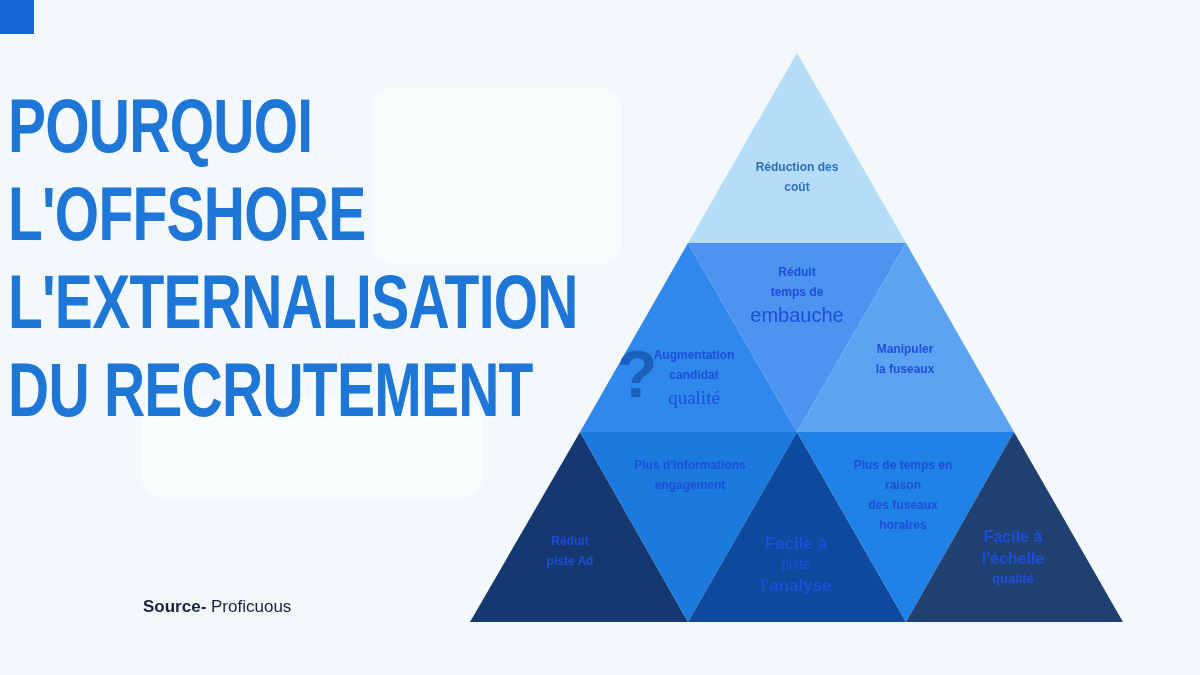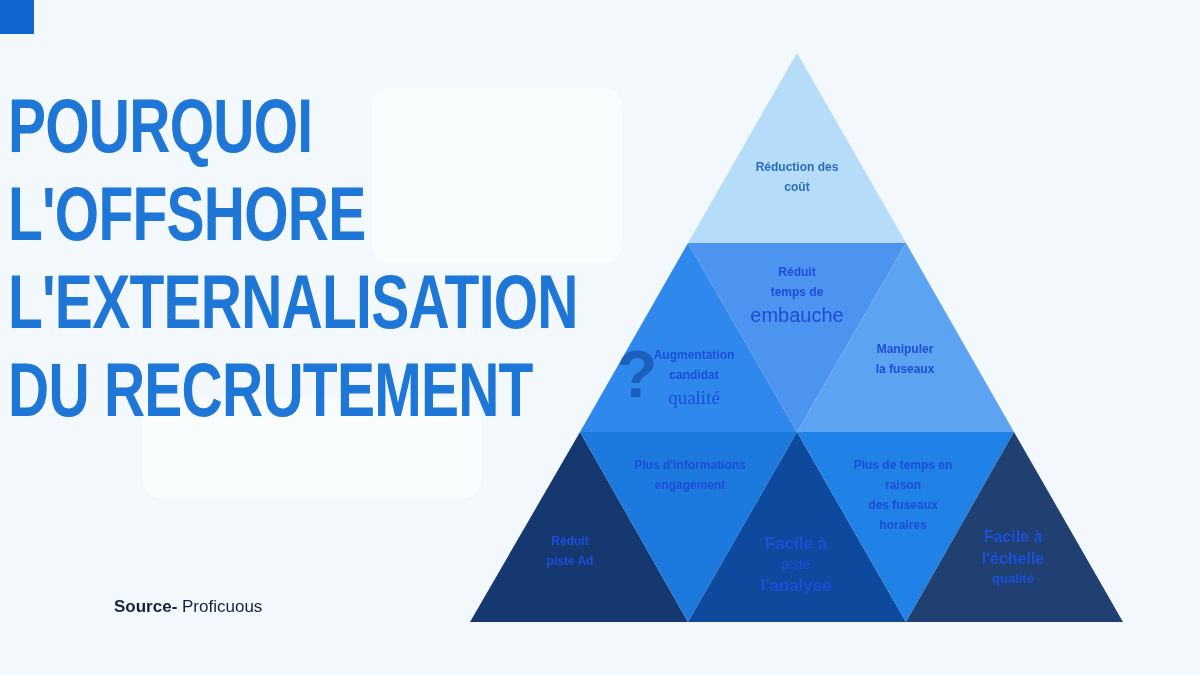--- a/index.html
+++ b/index.html
@@ -134,17 +134,17 @@
     <span class="t14">piste</span>
     <span class="t17">l'analyse</span>
   </div>
 
   <div class="plabel lbl-facile-echelle">
     <span class="t16">Facile à</span>
     <span class="t16">l'échelle</span>
     <span class="t13">qualité</span>
   </div>
 
-  <div class="source" style="color:#16233f;">
+  <div class="source" style="color:#16233f;margin-left:29px;">
     <span class="bold">Source-</span><span> Proficuous</span>
   </div>
 
 </div>
 
 </body></html>

